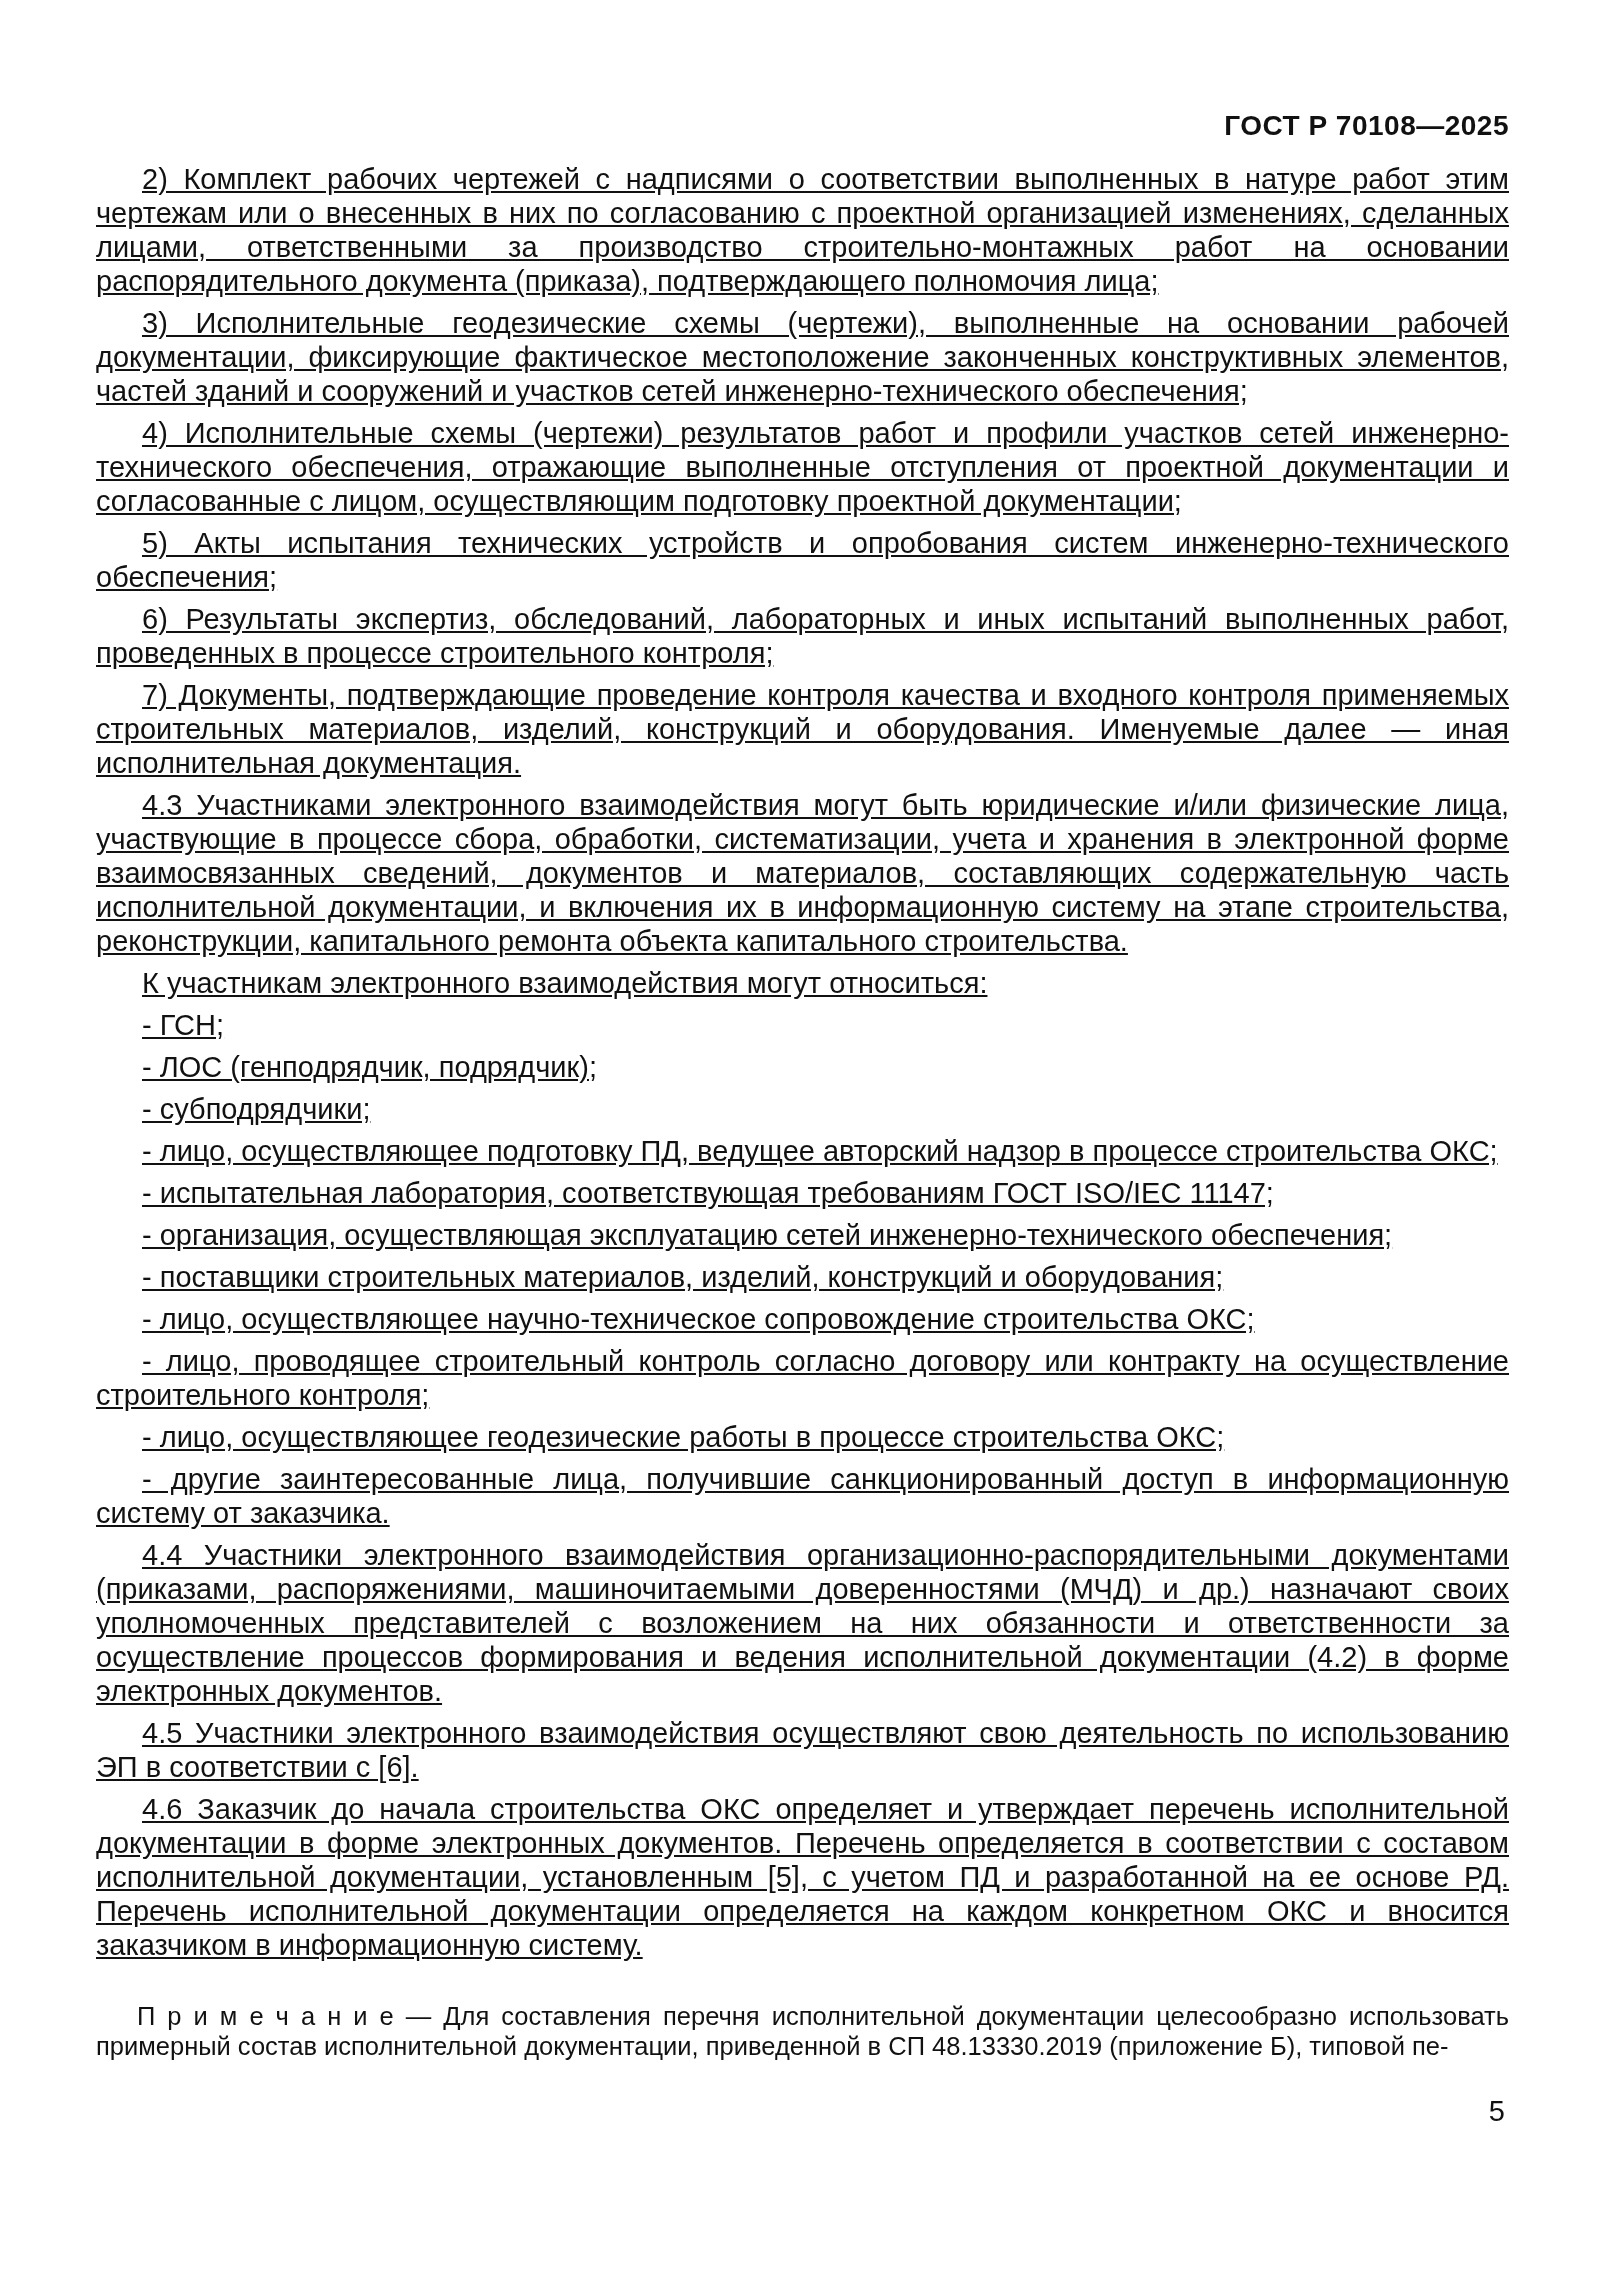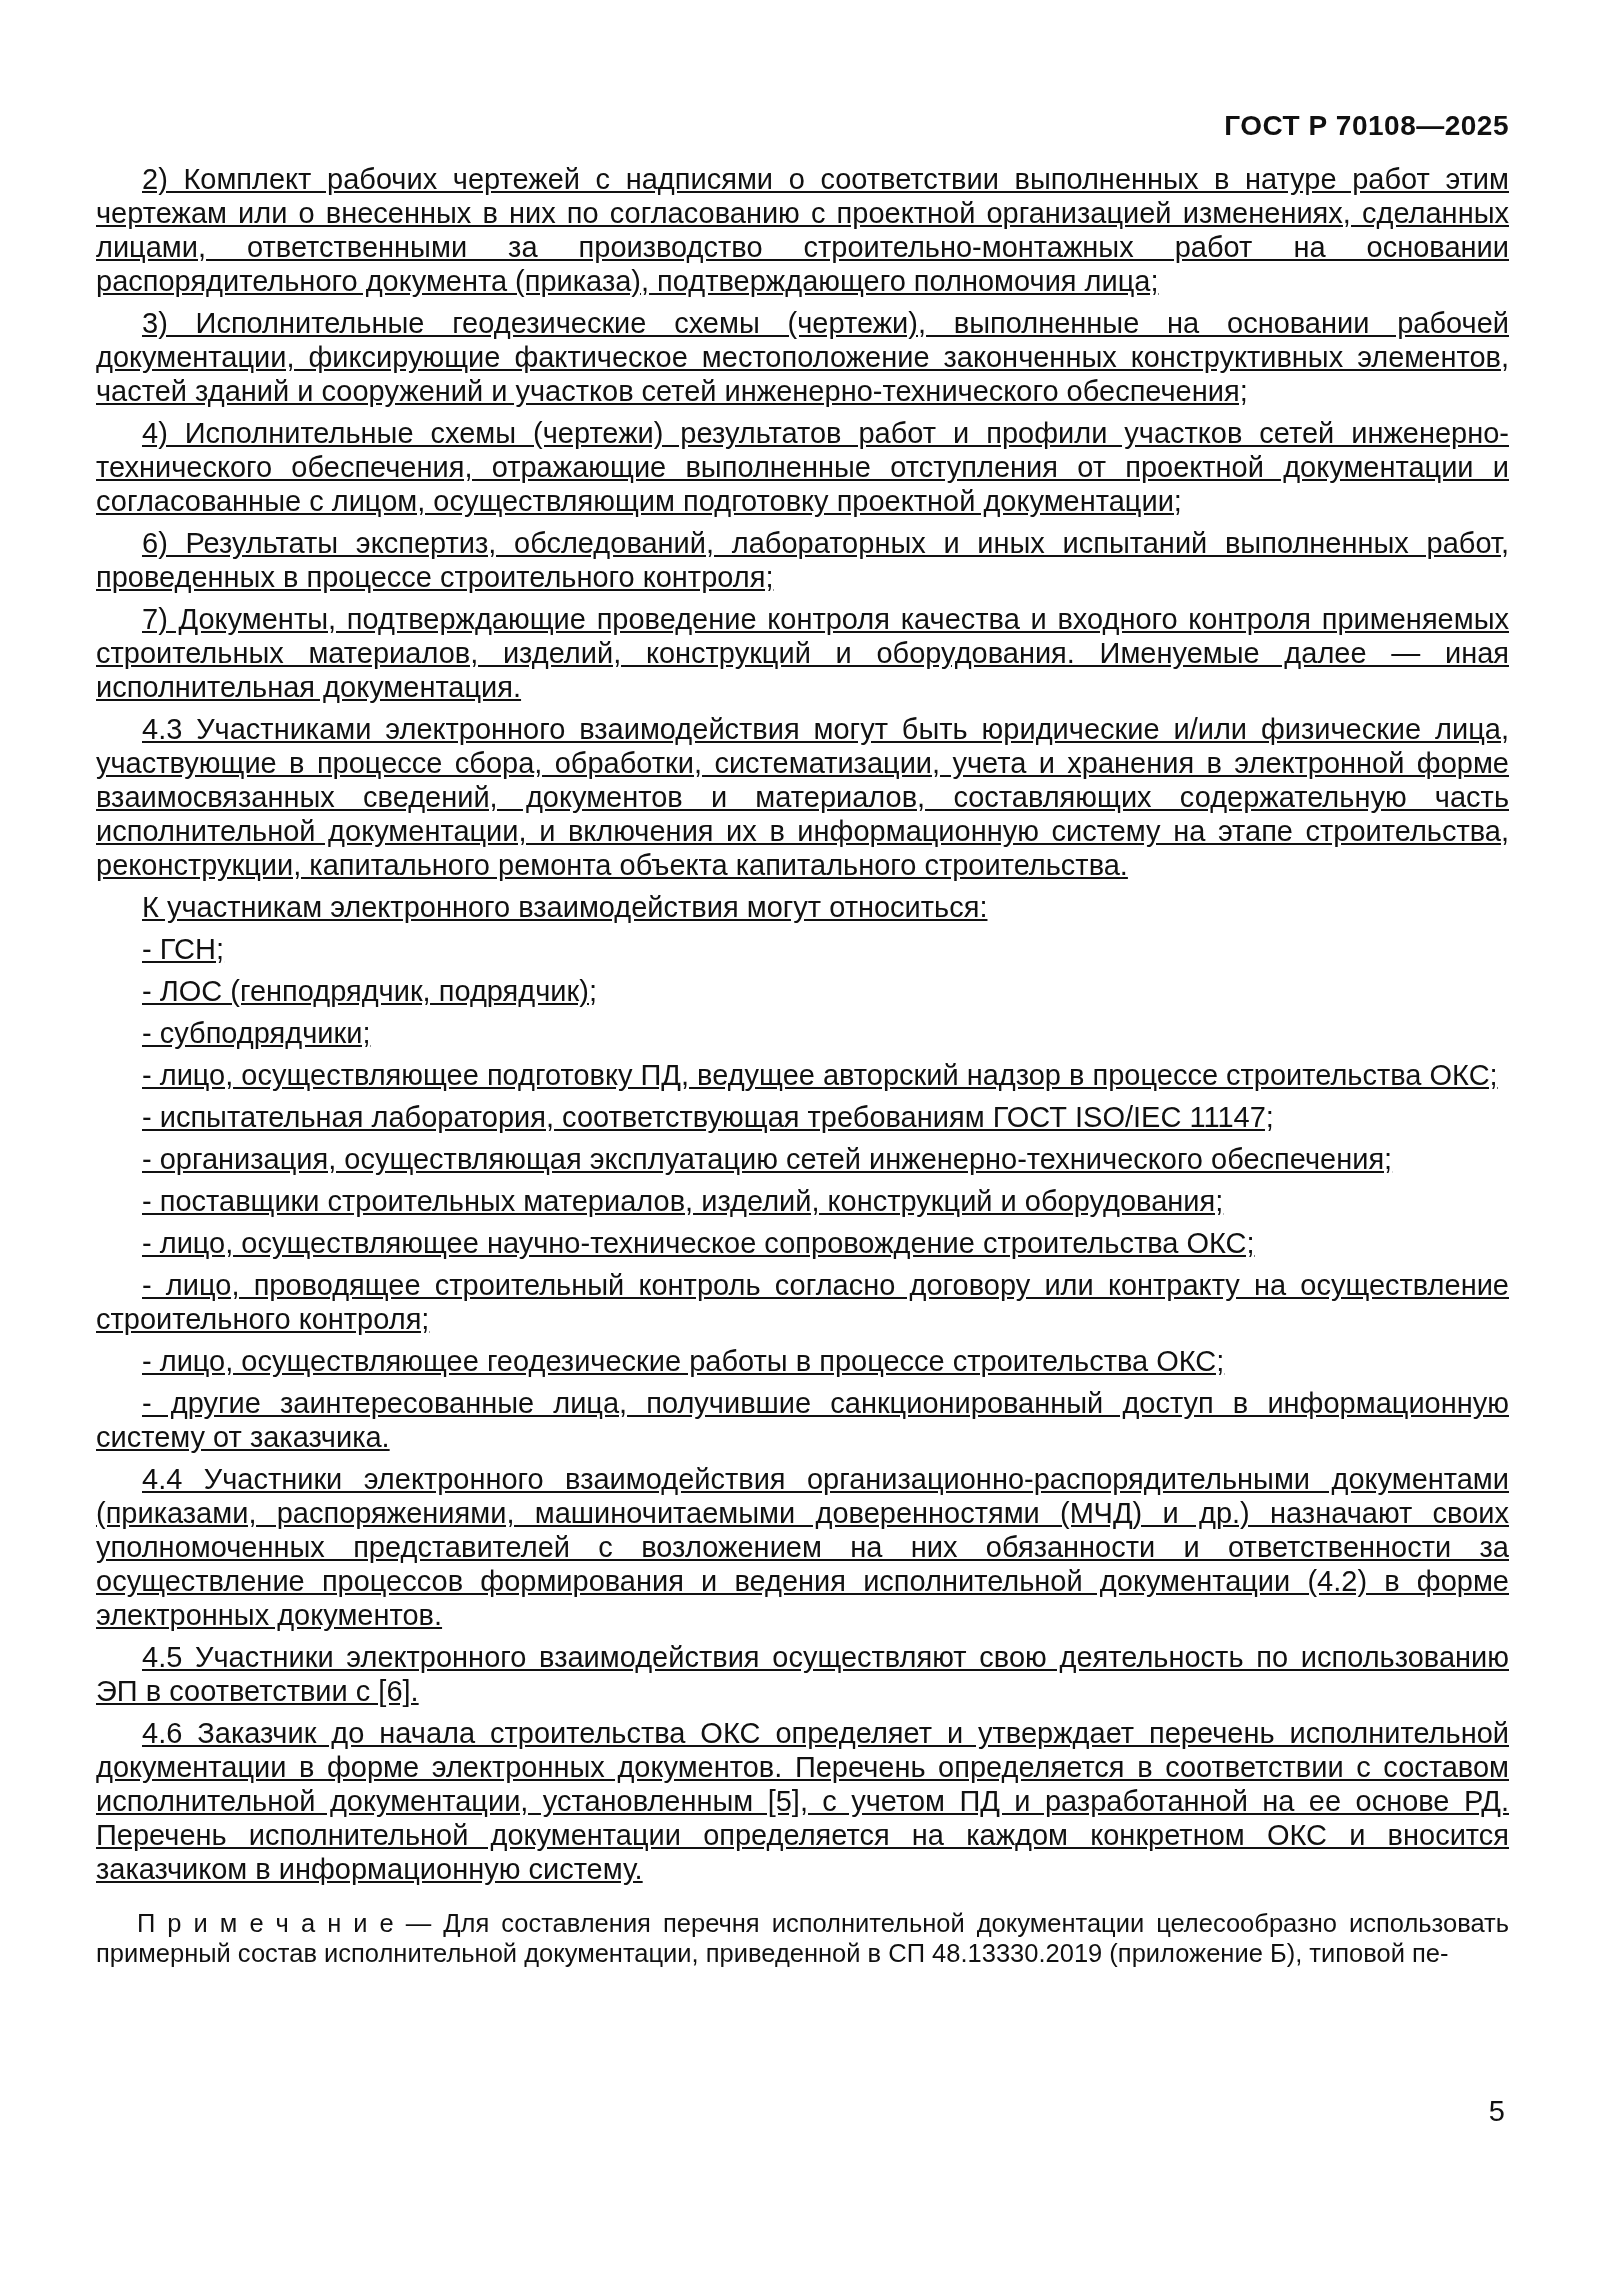--- a/index.html
+++ b/index.html
@@ -33,21 +33,21 @@
     font-size: 29px;
     line-height: 34px;
     text-align: justify;
   }
   .para {
     text-indent: 46px;
     margin: 0;
     text-decoration: underline;
   }
   .note {
-    margin-top: 14px;
+    margin-top: 31px;
     font-size: 25.5px;
     line-height: 30px;
     text-indent: 41px;
     text-align: justify;
   }
   .page-number {
     position: absolute;
     top: 2083px;
     right: 120px;
     font-size: 29px;
@@ -59,20 +59,21 @@
 <div class="page">
 
   <div class="doc-header">
     <span class="doc-number">ГОСТ Р 70108—2025</span>
   </div>
 
   <div class="doc-body">
     <p class="para">2) Комплект рабочих чертежей с надписями о соответствии выполненных в натуре работ этим чертежам или о внесенных в них по согласованию с проектной организацией изменениях, сделанных лицами, ответственными за производство строительно-монтажных работ на основании распорядительного документа (приказа), подтверждающего полномочия лица;</p>
     <p class="para">3) Исполнительные геодезические схемы (чертежи), выполненные на основании рабочей документации, фиксирующие фактическое местоположение законченных конструктивных элементов, частей зданий и сооружений и участков сетей инженерно-технического обеспечения;</p>
     <p class="para">4) Исполнительные схемы (чертежи) результатов работ и профили участков сетей инженерно-технического обеспечения, отражающие выполненные отступления от проектной документации и согласованные с лицом, осуществляющим подготовку проектной документации;</p>
+    <p class="para">5) Акты испытания технических устройств и опробования систем инженерно-технического обеспечения;</p>
     <p class="para">6) Результаты экспертиз, обследований, лабораторных и иных испытаний выполненных работ, проведенных в процессе строительного контроля;</p>
     <p class="para">7) Документы, подтверждающие проведение контроля качества и входного контроля применяемых строительных материалов, изделий, конструкций и оборудования. Именуемые далее — иная исполнительная документация.</p>
     <p class="para">4.3 Участниками электронного взаимодействия могут быть юридические и/или физические лица, участвующие в процессе сбора, обработки, систематизации, учета и хранения в электронной форме взаимосвязанных сведений, документов и материалов, составляющих содержательную часть исполнительной документации, и включения их в информационную систему на этапе строительства, реконструкции, капитального ремонта объекта капитального строительства.</p>
     <p class="para">К участникам электронного взаимодействия могут относиться:</p>
 
     <p class="para list-item">- ГСН;</p>
     <p class="para list-item">- ЛОС (генподрядчик, подрядчик);</p>
     <p class="para list-item">- субподрядчики;</p>
     <p class="para list-item">- лицо, осуществляющее подготовку ПД, ведущее авторский надзор в процессе строительства ОКС;</p>
     <p class="para list-item">- испытательная лаборатория, соответствующая требованиям ГОСТ ISO/IEC 11147;</p>

